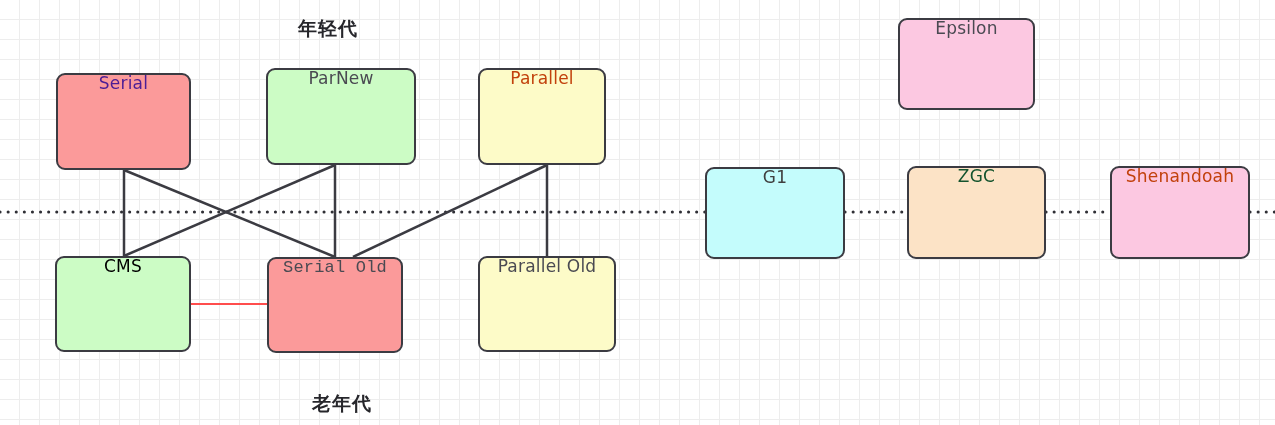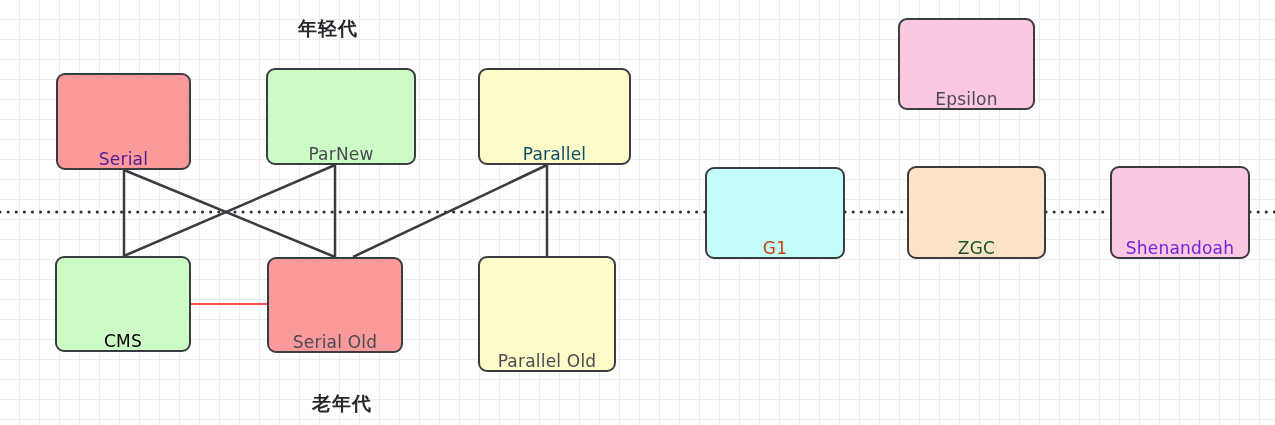--- a/index.html
+++ b/index.html
@@ -27,21 +27,21 @@
     width: 1275px;
     height: 425px;
     pointer-events: none;
   }
   .node {
     position: absolute;
     box-sizing: border-box;
     border: 2.5px solid #3b3b42;
     border-radius: 9px;
     display: flex;
-    align-items: flex-end;
+    align-items: flex-start;
     justify-content: center;
     color: #4a4a52;
     font-size: 17px;
     letter-spacing: 0.2px;
     line-height: 1;
     white-space: nowrap;
   }
   .region-label {
     position: absolute;
     color: #26262b;
@@ -70,42 +70,42 @@
       <line x1="191" y1="304" x2="267" y2="304" stroke="#ff4d4d" stroke-width="2"></line>
     </svg>
 
   <div id="node-layer">
       <div class="node" style="left: 56px; top: 73px; width: 135px; height: 97px; background: rgb(251, 154, 154); border-color: rgb(59, 59, 66); color: #4c1d95;">
         <span>Serial</span>
       </div>
       <div class="node" style="left: 266px; top: 68px; width: 150px; height: 97px; background: rgb(204, 252, 197); border-color: rgb(59, 59, 66); color: rgb(74, 74, 82);">
         <span>ParNew</span>
       </div>
-      <div class="node" style="left: 478px; top: 68px; width: 153px; height: 97px; background: rgb(253, 251, 200); border-color: rgb(59, 59, 66); color: #0c4a6e;">
+      <div class="node" style="left: 478px; top: 68px; width: 128px; height: 97px; background: rgb(253, 251, 200); border-color: rgb(59, 59, 66); color: #c2410c;">
         <span>Parallel</span>
       </div>
       <div class="node" style="left: 55px; top: 256px; width: 136px; height: 96px; background: rgb(204, 252, 197); border-color: rgb(59, 59, 66); color: #000000;">
         <span>CMS</span>
       </div>
-      <div class="node" style="left: 267px; top: 257px; width: 136px; height: 96px; background: rgb(251, 154, 154); border-color: rgb(59, 59, 66); color: rgb(74, 74, 82);">
+      <div class="node" style="left: 267px; top: 257px; width: 136px; height: 96px; background: rgb(251, 154, 154); border-color: rgb(59, 59, 66); color: rgb(74, 74, 82); font-family: Liberation Mono, monospace;">
         <span>Serial Old</span>
       </div>
-      <div class="node" style="left: 478px; top: 256px; width: 138px; height: 116px; background: rgb(253, 251, 200); border-color: rgb(59, 59, 66); color: rgb(74, 74, 82);">
+      <div class="node" style="left: 478px; top: 256px; width: 138px; height: 96px; background: rgb(253, 251, 200); border-color: rgb(59, 59, 66); color: rgb(74, 74, 82);">
         <span>Parallel Old</span>
       </div>
       <div class="node" style="left: 898px; top: 18px; width: 137px; height: 92px; background: rgb(252, 200, 225); border-color: rgb(59, 59, 66); color: rgb(74, 74, 82);">
         <span>Epsilon</span>
       </div>
-      <div class="node" style="left: 705px; top: 167px; width: 140px; height: 92px; background: rgb(196, 252, 252); border-color: rgb(59, 59, 66); color: #c2410c;">
+      <div class="node" style="left: 705px; top: 167px; width: 140px; height: 92px; background: rgb(196, 252, 252); border-color: rgb(59, 59, 66); color: #404040;">
         <span>G1</span>
       </div>
       <div class="node" style="left: 907px; top: 166px; width: 139px; height: 93px; background: rgb(252, 227, 198); border-color: rgb(59, 59, 66); color: #14532d;">
         <span>ZGC</span>
       </div>
-      <div class="node" style="left: 1110px; top: 166px; width: 140px; height: 93px; background: rgb(252, 200, 225); border-color: rgb(59, 59, 66); color: #6d28d9;">
+      <div class="node" style="left: 1110px; top: 166px; width: 140px; height: 93px; background: rgb(252, 200, 225); border-color: rgb(59, 59, 66); color: #c2410c;">
         <span>Shenandoah</span>
       </div>
     </div>
 
   <div id="label-layer">
       <div class="region-label" style="left: 298px; top: 16px;">年轻代</div>
       <div class="region-label" style="left: 312px; top: 391px;">老年代</div>
     </div>
 
 </div>

